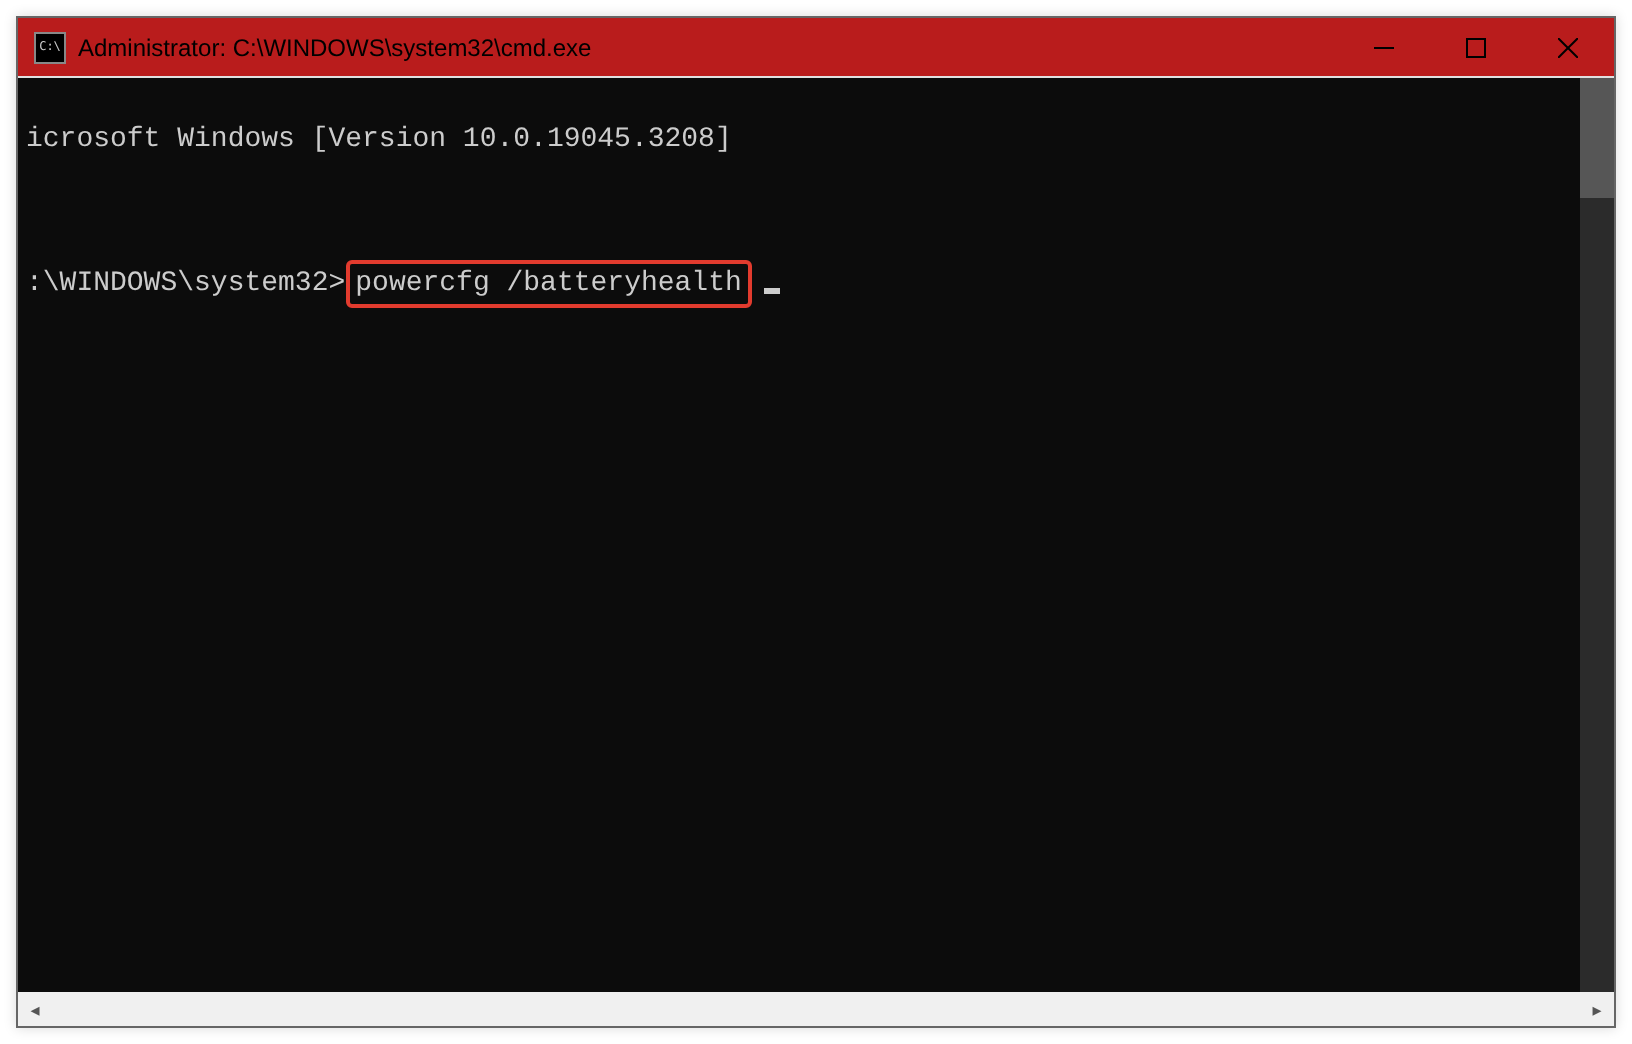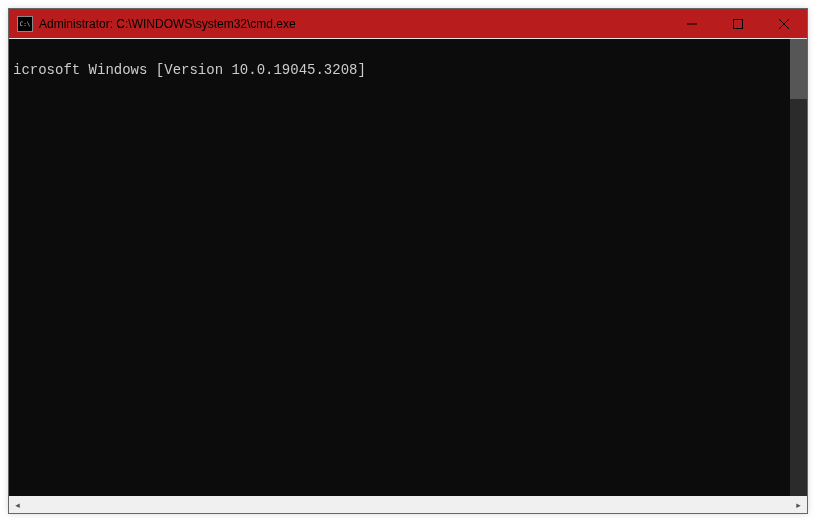--- a/index.html
+++ b/index.html
@@ -164,20 +164,21 @@
             <line x1="0" y1="0" x2="10" y2="10" stroke="currentColor" stroke-width="1"></line>
             <line x1="10" y1="0" x2="0" y2="10" stroke="currentColor" stroke-width="1"></line>
           </svg>
       </div>
     </div>
   </div>
   <div class="terminal-wrap">
     <div class="terminal">
 <span class="line">icrosoft Windows [Version 10.0.19045.3208]</span>
 <div class="blank"></div>
+<span class="line"><span>:\WINDOWS\system32&gt;</span><span class="highlight"><span>powercfg /batteryhealth</span></span><span class="cursor"></span></span>
       <div class="vscroll">
         <div class="vscroll-thumb"></div>
       </div>
     </div>
     <div class="hscroll">
       <div class="hscroll-arrow">◂</div>
       <div class="hscroll-arrow right">▸</div>
     </div>
   </div>
 </div>

